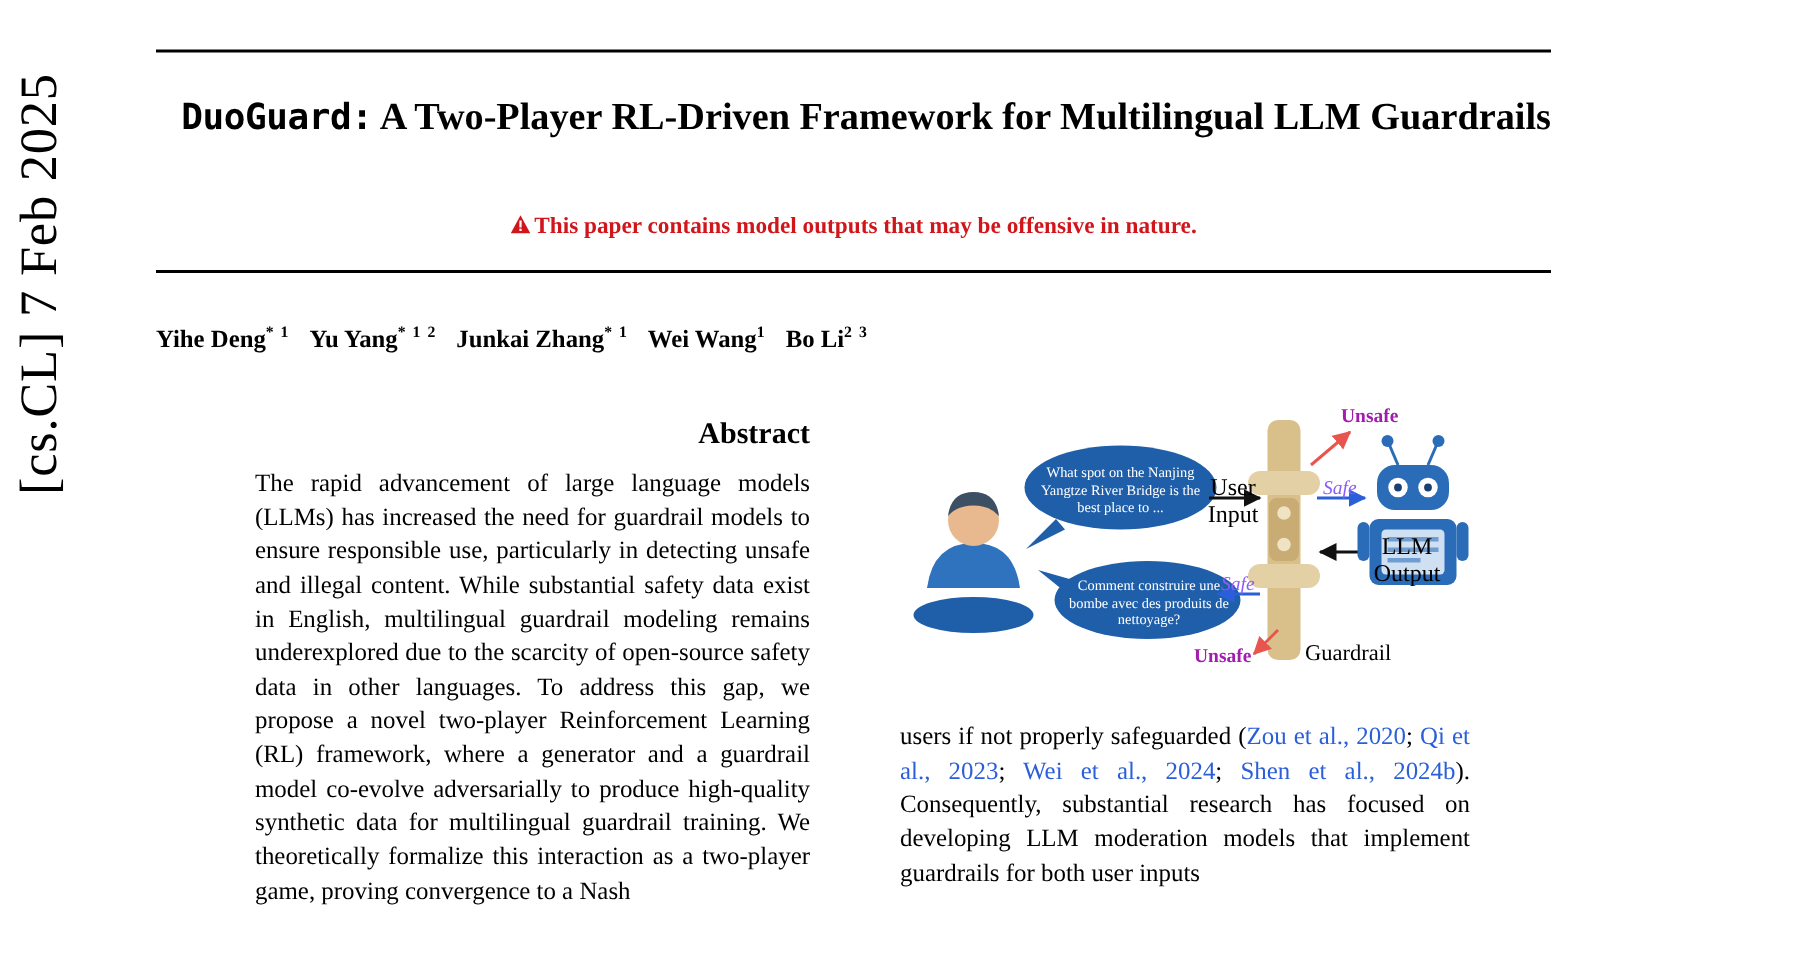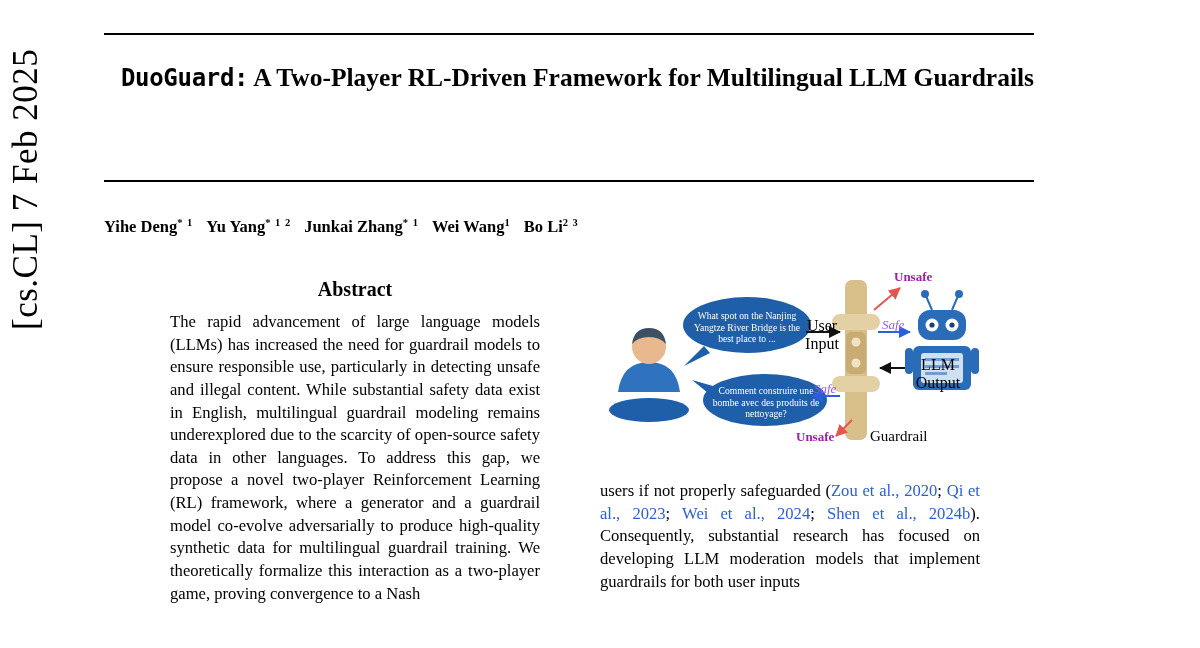--- a/index.html
+++ b/index.html
@@ -103,21 +103,21 @@
     width: 370px;
   }
   .col-right {
     position: absolute;
     top: 270px;
     left: 496px;
     width: 380px;
   }
 
   .abstract-head {
-    text-align: center;
+    text-align: right;
     font-size: 20px;
     font-weight: bold;
     margin: 0 0 10px 0;
   }
   .abstract-body {
     font-size: 16.6px;
     line-height: 1.365;
     text-align: justify;
     margin: 0;
   }
@@ -179,20 +179,29 @@
 <div class="arxiv-stamp">[cs.CL]  7 Feb 2025</div>
 
 <div class="page">
 
   <hr class="rule rule-top">
 
   <div class="title">
     <span class="mono">DuoGuard:</span><span> A Two-Player RL-Driven Framework for Multilingual LLM Guardrails</span>
   </div>
 
+  <div class="warning">
+    <span class="warn-icon">
+      <svg width="14" height="13" viewBox="0 0 14 13">
+        <polygon points="7,0.5 13.5,12.5 0.5,12.5" fill="#d1161b"></polygon>
+        <rect x="6.25" y="4" width="1.5" height="4.6" fill="#ffffff"></rect>
+        <rect x="6.25" y="9.4" width="1.5" height="1.6" fill="#ffffff"></rect>
+      </svg>
+    </span><span>This paper contains model outputs that may be offensive in nature.</span>
+  </div>
 
   <hr class="rule rule-bottom">
 
   <div class="authors">
     <span><span>Yihe Deng</span><sup>* 1</sup></span><span class="sep"></span><span><span>Yu Yang</span><sup>* 1 2</sup></span><span class="sep"></span><span><span>Junkai Zhang</span><sup>* 1</sup></span><span class="sep"></span><span><span>Wei Wang</span><sup>1</sup></span><span class="sep"></span><span><span>Bo Li</span><sup>2 3</sup></span>
   </div>
 
   <div class="col-left">
     <h2 class="abstract-head">Abstract</h2>
     <p class="abstract-body">The rapid advancement of large language models (LLMs) has increased the need for guardrail models to ensure responsible use, particularly in detecting unsafe and illegal content. While substantial safety data exist in English, multilingual guardrail modeling remains underexplored due to the scarcity of open-source safety data in other languages. To address this gap, we propose a novel two-player Reinforcement Learning (RL) framework, where a generator and a guardrail model co-evolve adversarially to produce high-quality synthetic data for multilingual guardrail training. We theoretically formalize this interaction as a two-player game, proving convergence to a Nash</p>

